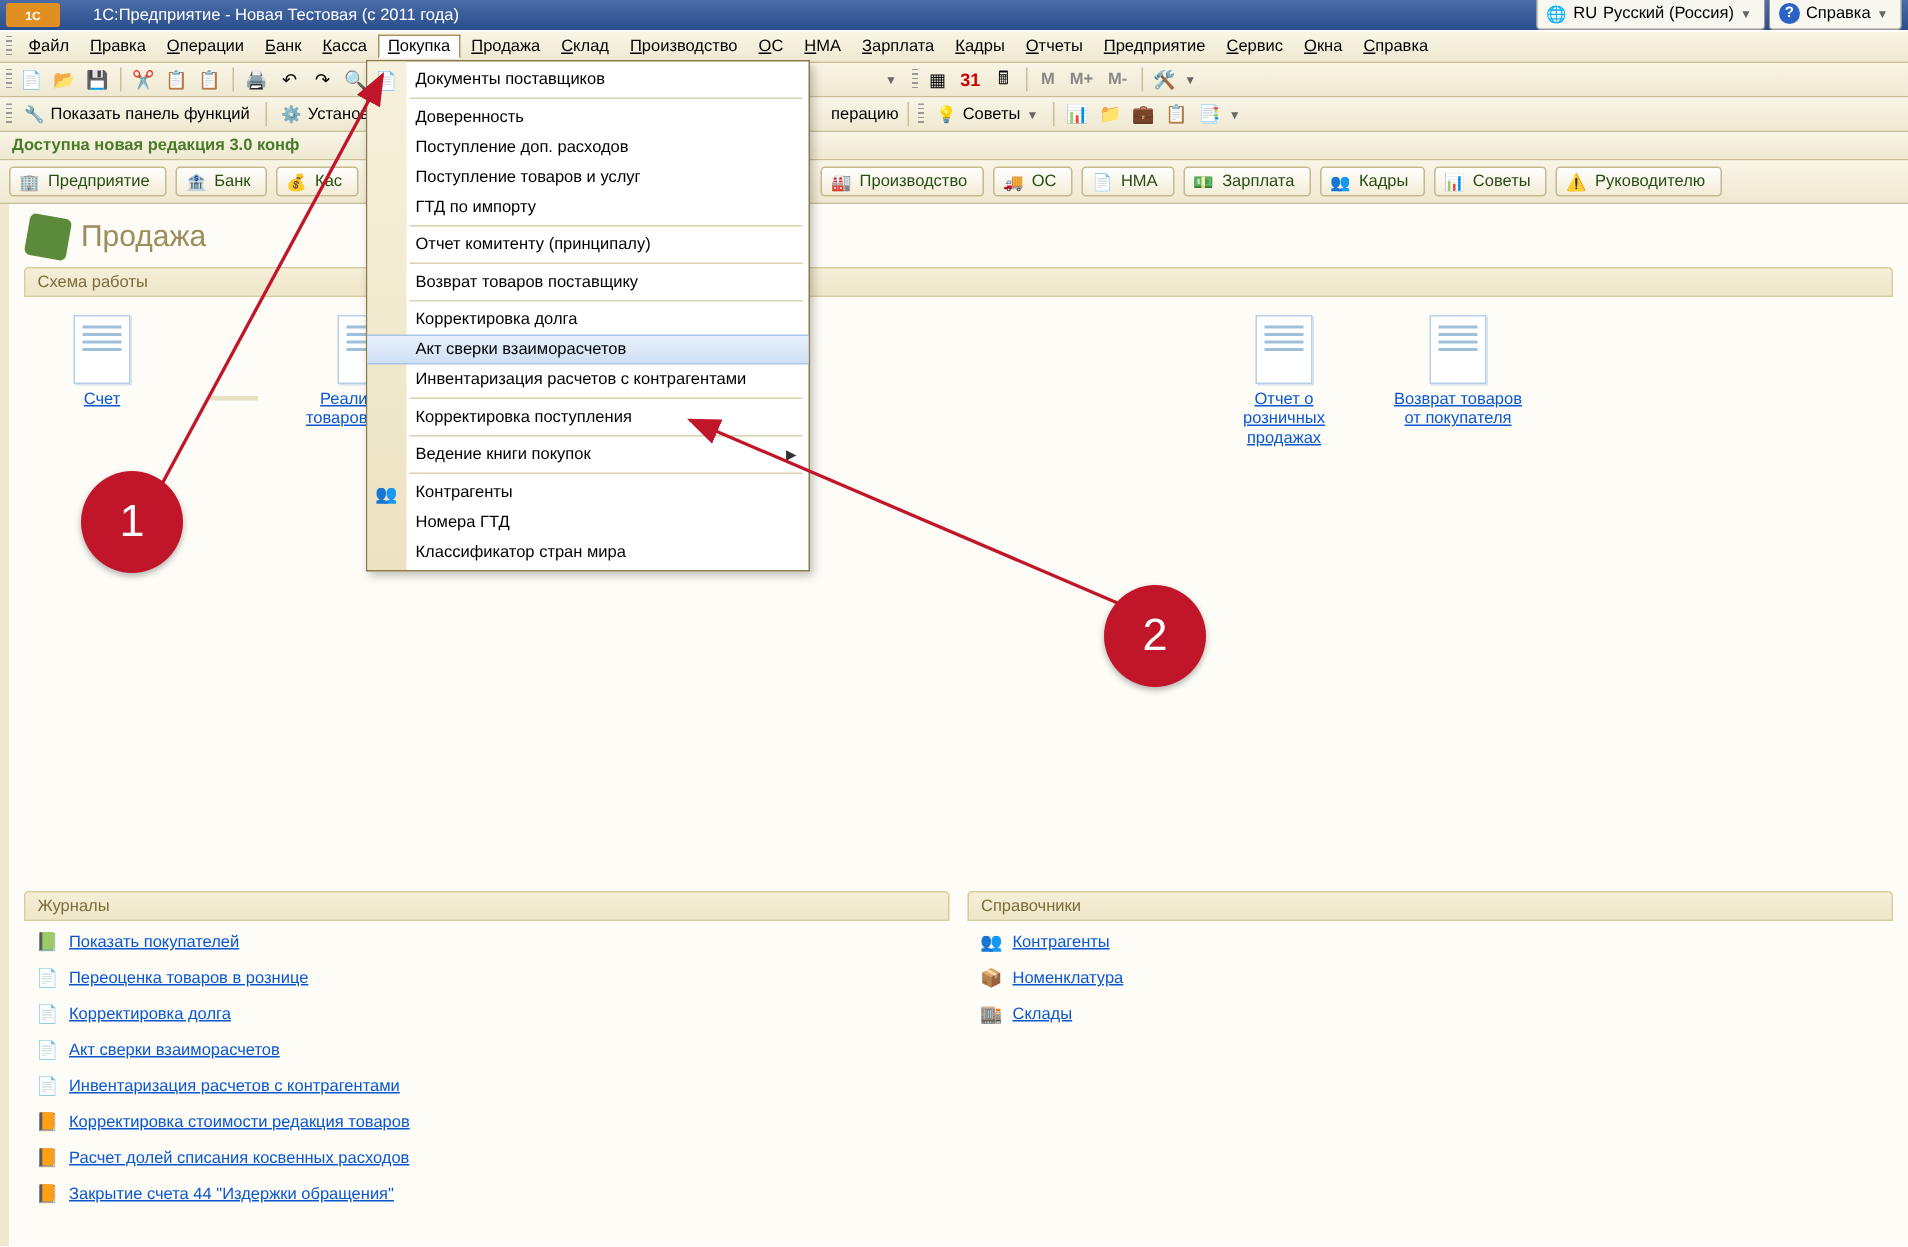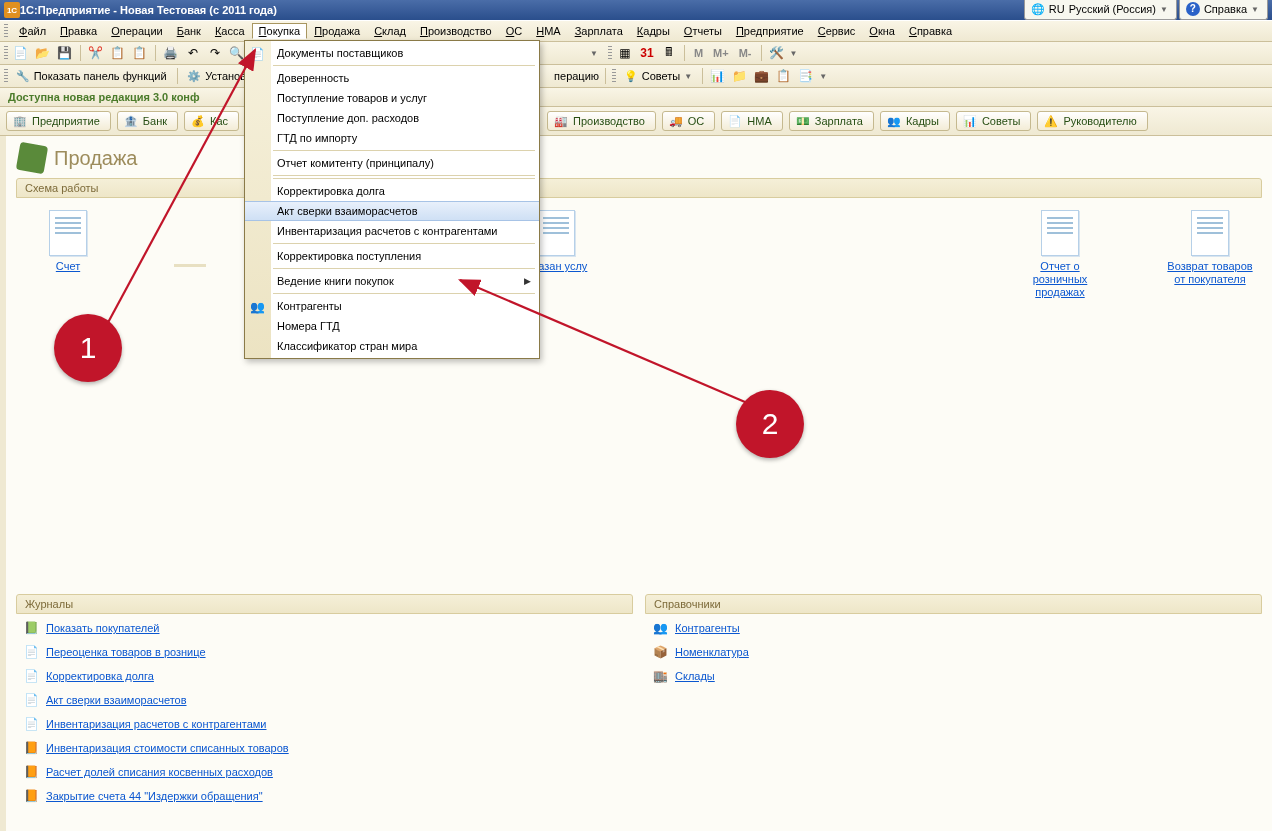--- a/index.html
+++ b/index.html
@@ -1,21 +1,21 @@
 <!DOCTYPE html>
 <html><head>
 <meta charset="utf-8">
 <style>
   html, body { margin:0; padding:0; font-family: Tahoma, Arial, sans-serif; font-size:11px; background:#fff; }
   .window { width:1272px; height:831px; position:relative; overflow:hidden; background:#fff; }
 
   
   .titlebar { height:20px; background:linear-gradient(#4a6da8,#2a4e8c); display:flex; align-items:center; padding:0 4px; }
-  .titlebar-icon { width:16px; height:16px; background:#e09020; border-radius:2px; display:flex; align-items:center; justify-content:center; font-size:8px; font-weight:bold; color:#fff; margin-right:0;}
-  .titlebar-text { color:#fff; font-weight:bold; }
+  .titlebar-icon { width:36px; height:16px; background:#e09020; border-radius:2px; display:flex; align-items:center; justify-content:center; font-size:8px; font-weight:bold; color:#fff; margin-right:22px;}
+  .titlebar-text { color:#fff; font-weight:normal; }
 
   
   .top-right-tabs { position:absolute; top:0; right:4px; display:flex; gap:2px; }
   .tr-tab { background:#f7f7ef; border:1px solid #999; border-top:none; padding:2px 8px 3px 6px; display:flex; align-items:center; gap:4px; font-size:11px; border-radius:0 0 3px 3px;}
   .tr-tab .globe { color:#2a62c8; font-weight:bold;}
   .tr-tab .help  { display:inline-block; width:14px; height:14px; border-radius:50%; background:#2a62c8; color:#fff; font-weight:bold; text-align:center; line-height:14px; font-size:10px;}
   .tr-tab .dd { color:#666; font-size:8px;}
 
   
   .menubar { height:20px; background:linear-gradient(#f9f5e6,#efe9d2); border-top:1px solid #fff; border-bottom:1px solid #cbbf9a; display:flex; align-items:center; padding:0 4px; gap:0;}
@@ -46,21 +46,21 @@
   
   .content { position:relative; background:#fdfcf6; height:calc(831px - 20px - 20px - 22px - 22px - 18px - 24px); overflow:hidden; border-left:6px solid #efe9d2;}
   .page-title-row { display:flex; align-items:center; gap:8px; padding:8px 12px 2px 12px;}
   .page-title-icon { width:28px; height:28px; background:#5a8a3a; border-radius:4px; transform:rotate(10deg);}
   .page-title { font-size:20px; color:#9d8c5c; font-weight:normal;}
 
   .section-bar { background:linear-gradient(#f5efd8,#eee6c8); border:1px solid #d8cc9e; border-radius:3px 3px 0 0; margin:4px 10px 0 10px; padding:3px 8px; color:#7d6b3a; font-size:11px;}
   .section-body { margin:0 10px; padding:12px 8px 8px 8px;}
 
   
-  .scheme-row { display:flex; align-items:flex-start; gap:28px;justify-content:space-between; }
+  .scheme-row { display:flex; align-items:flex-start; gap:28px; }
   .scheme-item { display:flex; flex-direction:column; align-items:center; width:88px; text-align:center; gap:4px;}
   .scheme-item .doc { width:36px; height:44px; background:#fff; border:1px solid #b6d0e8; position:relative; box-shadow:1px 1px 0 #d8e4ef;}
   .scheme-item .doc::before { content:""; position:absolute; left:5px; right:5px; top:6px; height:2px; background:#9fc0da; box-shadow:0 5px 0 #9fc0da,0 10px 0 #9fc0da,0 15px 0 #9fc0da;}
   .scheme-item a { color:#0b57d0; text-decoration:underline; font-size:11px; line-height:13px;}
 
   .hline { width:32px; height:3px; background:#e8e0c2; align-self:center; margin-top:22px;}
 
   
   .dropdown { position:absolute; left:244px; top:40px; width:294px; background:#fff; border:1px solid #8a7a48; box-shadow:2px 3px 6px rgba(0,0,0,.25); padding:2px 0;}
   .dropdown .iconcol { position:absolute; left:0; top:0; bottom:0; width:26px; background:linear-gradient(#f6f1dc,#ece3c2);}
@@ -299,21 +299,21 @@
             <div class="link-row">
               <span class="licon">📄</span>
               <a>Акт сверки взаиморасчетов</a>
             </div>
             <div class="link-row">
               <span class="licon">📄</span>
               <a>Инвентаризация расчетов с контрагентами</a>
             </div>
             <div class="link-row">
               <span class="licon">📙</span>
-              <a>Инвентаризация стоимости списанных товаров</a>
+              <a>Корректировка стоимости редакция товаров</a>
             </div>
             <div class="link-row">
               <span class="licon">📙</span>
               <a>Расчет долей списания косвенных расходов</a>
             </div>
             <div class="link-row">
               <span class="licon">📙</span>
               <a>Закрытие счета 44 "Издержки обращения"</a>
             </div>
           </div>
@@ -338,26 +338,27 @@
     </div>
 
   </div>
 
   <div class="dropdown">
     <div class="iconcol"></div>
     <div id="dropdown-body">
         <div class="dd-item"><span class="mi-icon">📄</span><span>Документы поставщиков</span></div>
         <div class="dd-sep"></div>
         <div class="dd-item"><span>Доверенность</span></div>
+        <div class="dd-item"><span>Поступление доп. расходов</span></div>
         <div class="dd-item"><span>Поступление товаров и услуг</span></div>
-        <div class="dd-item"><span>Поступление доп. расходов</span></div>
         <div class="dd-item"><span>ГТД по импорту</span></div>
         <div class="dd-sep"></div>
         <div class="dd-item"><span>Отчет комитенту (принципалу)</span></div>
         <div class="dd-sep"></div>
+        <div class="dd-item"><span>Возврат товаров поставщику</span></div>
         <div class="dd-sep"></div>
         <div class="dd-item"><span>Корректировка долга</span></div>
         <div class="dd-item hovered"><span>Акт сверки взаиморасчетов</span></div>
         <div class="dd-item"><span>Инвентаризация расчетов с контрагентами</span></div>
         <div class="dd-sep"></div>
         <div class="dd-item"><span>Корректировка поступления</span></div>
         <div class="dd-sep"></div>
         <div class="dd-item"><span>Ведение книги покупок</span><span class="dd-arrow-sub">▶</span></div>
         <div class="dd-sep"></div>
         <div class="dd-item"><span class="mi-icon">👥</span><span>Контрагенты</span></div>

